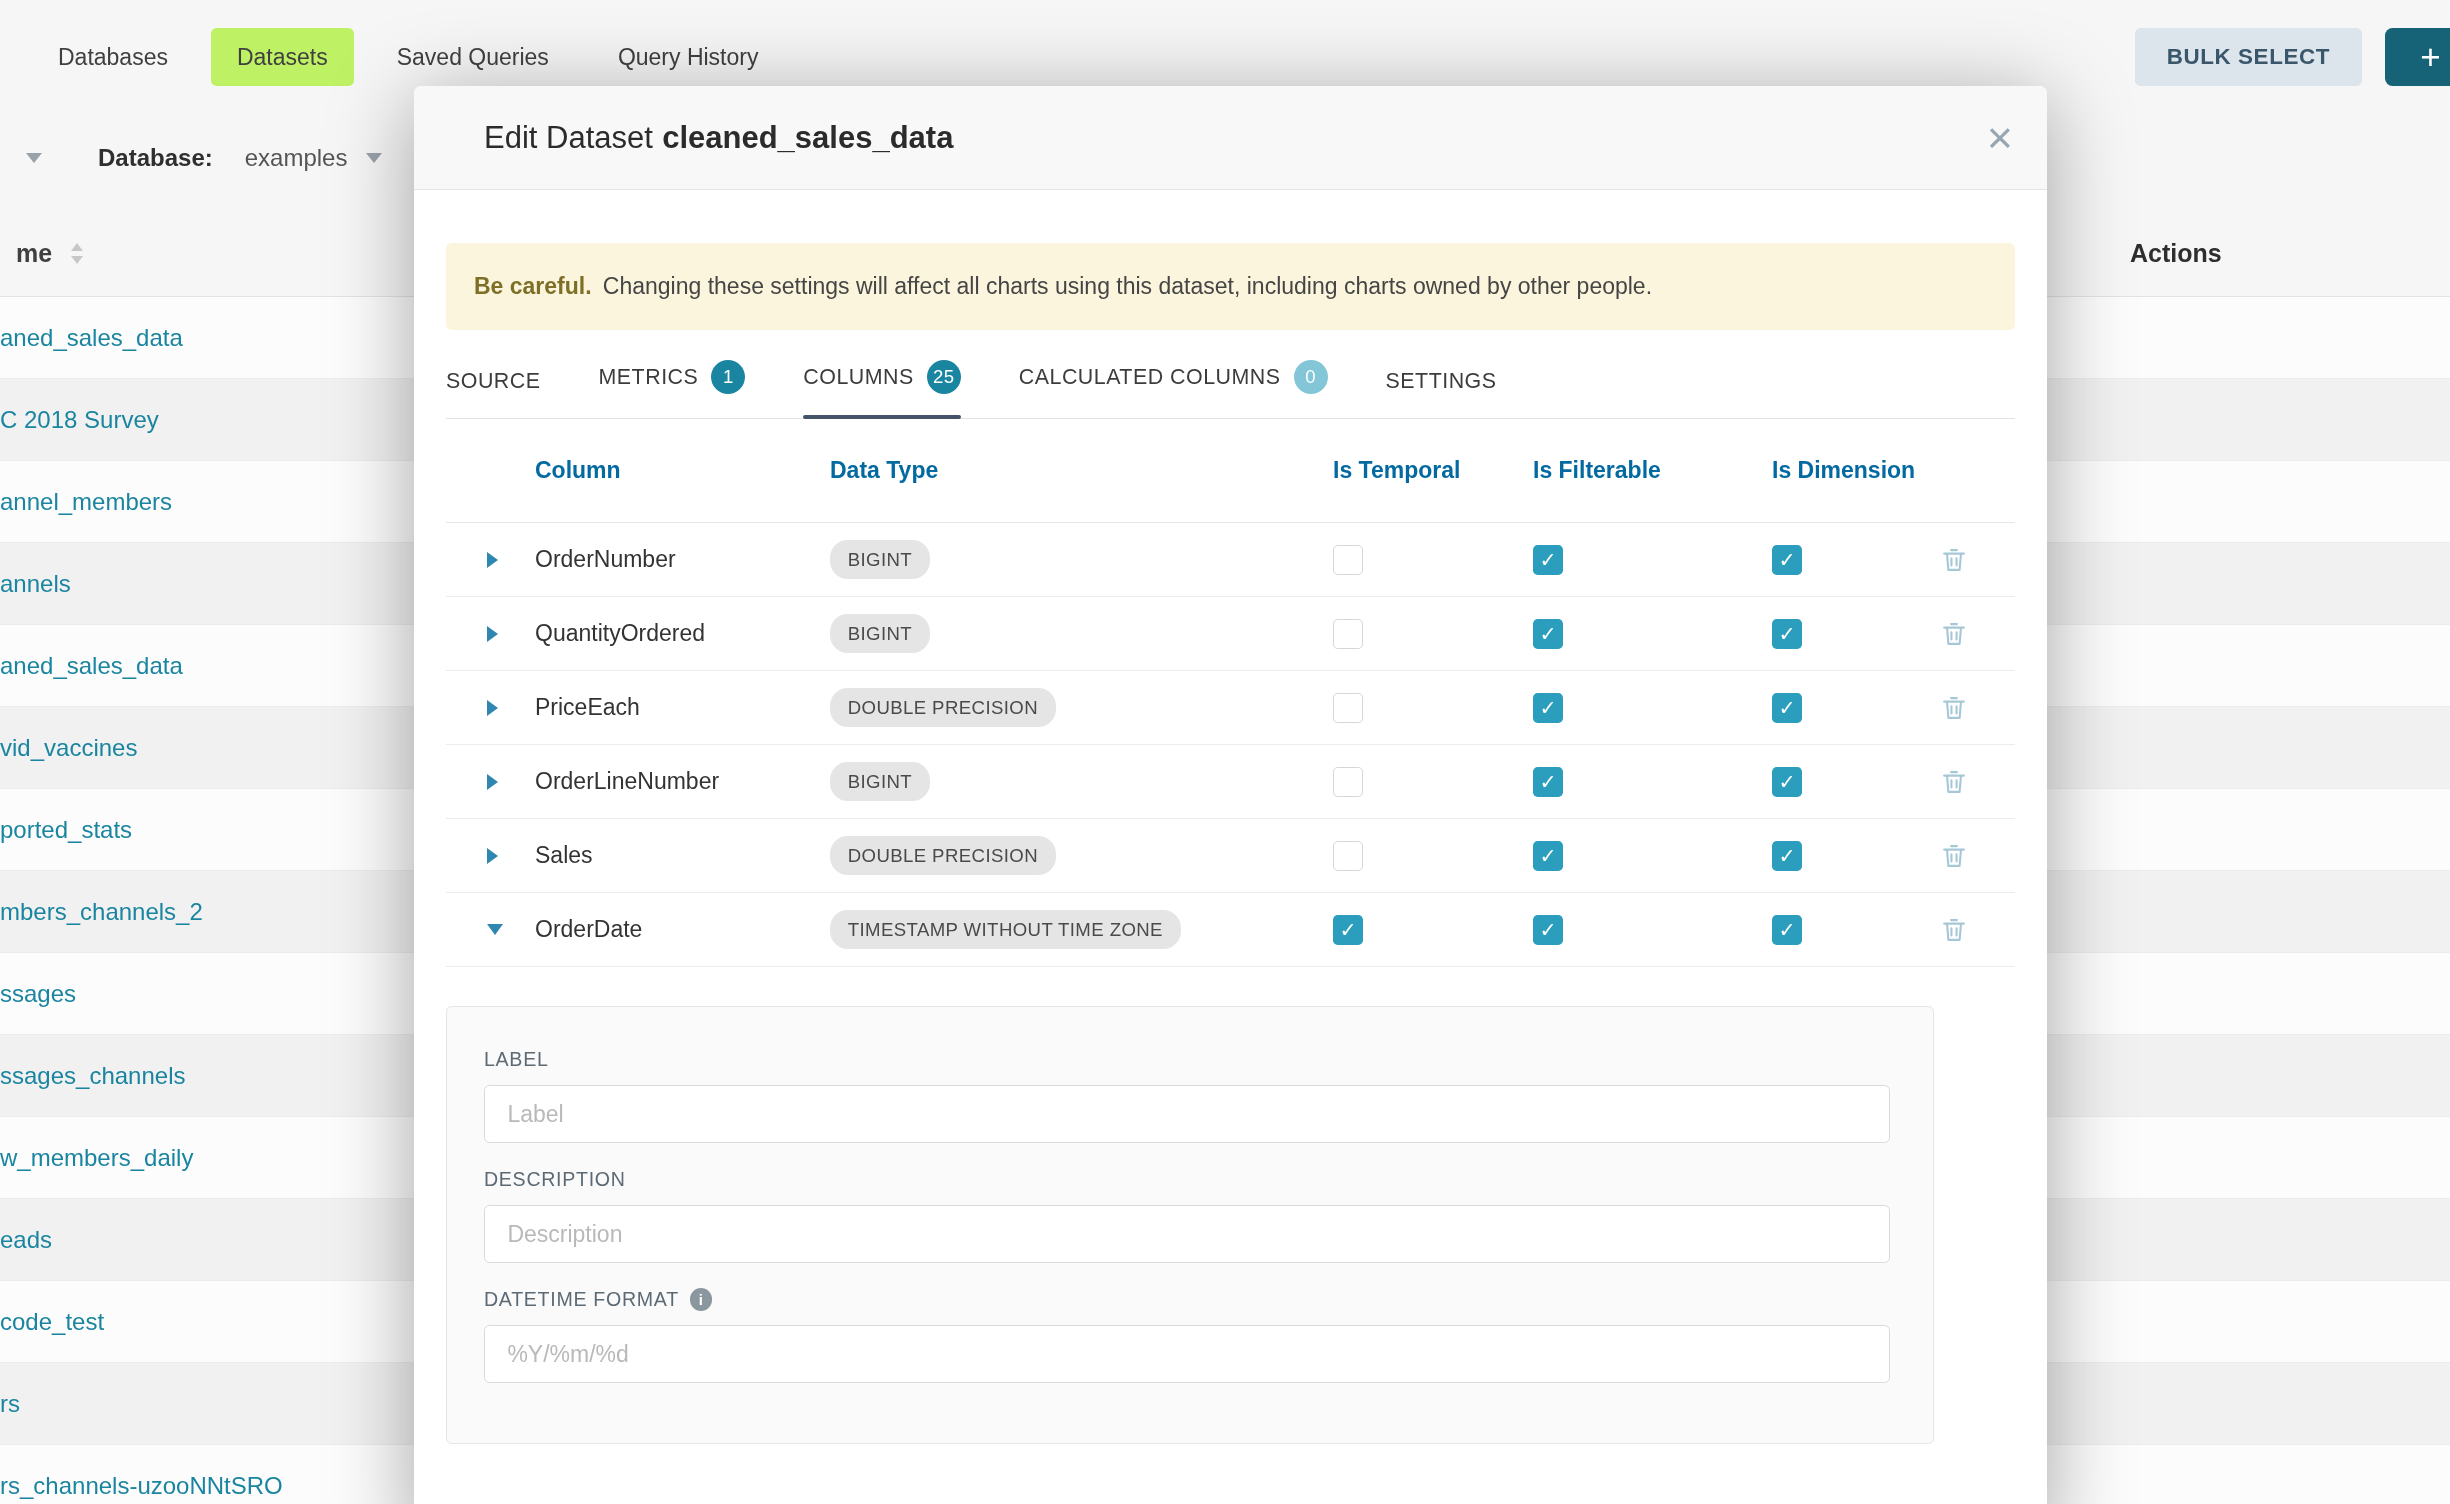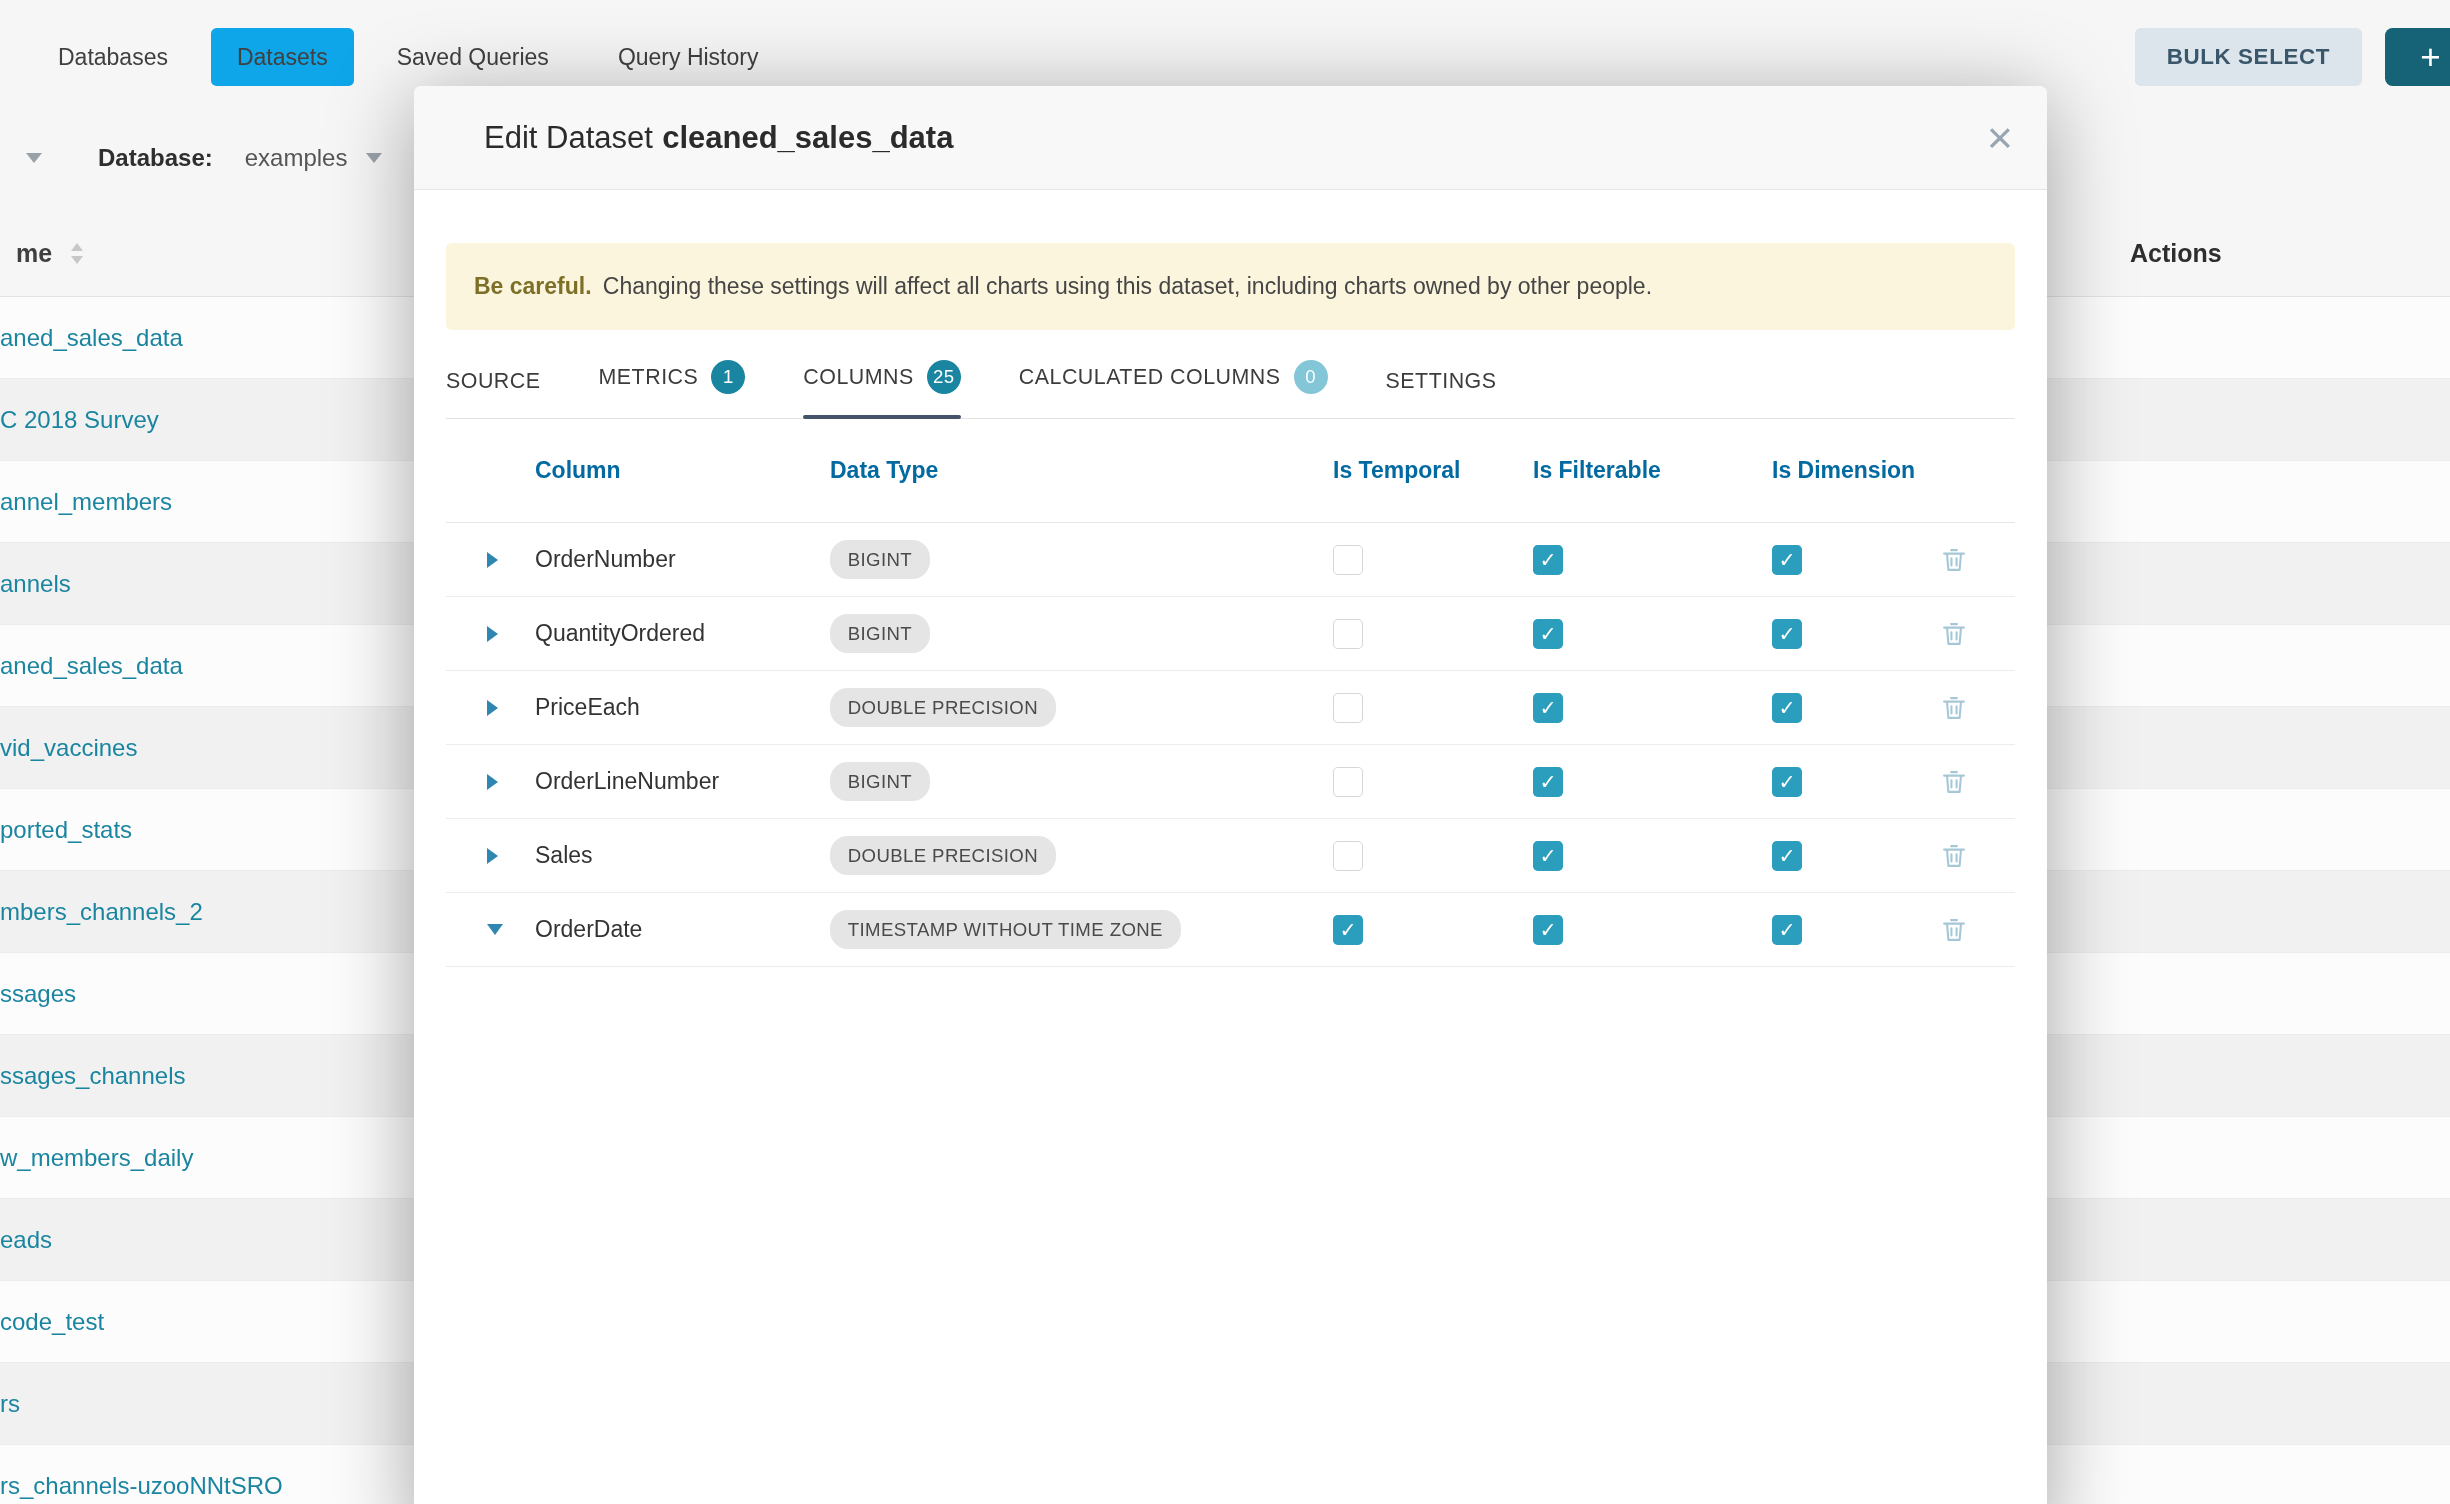--- a/index.html
+++ b/index.html
@@ -5,21 +5,21 @@
   html,body{margin:0;padding:0;background:#e9e9e9;}
   .screen{
     position:relative;width:2450px;height:1505px;overflow:hidden;
     background:#f6f6f6;color:#333;
     font-family:"Liberation Sans","DejaVu Sans",sans-serif;
   }
   
   .topnav{position:absolute;top:12px;left:0;width:100%;height:89px;display:flex;align-items:center;background:#f6f6f6;}
   .nav-items{display:flex;align-items:center;padding-left:15px;}
   .nav-item{height:58px;line-height:58px;padding:0 26px;margin-left:17px;border-radius:5.6px;font-size:23px;color:#404040;cursor:pointer;white-space:nowrap;}
-  .nav-item.active{background:#0ea5e9;}
+  .nav-item.active{background:#bef264;}
   .bulk-btn{position:absolute;right:88px;top:16px;height:58px;padding:0 32px;background:#dbe5eb;border:none;border-radius:5.6px;
     font-size:22.4px;font-weight:700;color:#3a566b;letter-spacing:0.6px;font-family:inherit;cursor:pointer;}
   .plus-btn{position:absolute;right:-26px;top:16px;width:91px;height:58px;background:#166378;border-radius:7.5px;color:#fff;
     font-size:35px;display:flex;align-items:center;justify-content:center;cursor:pointer;}
   
   .filterbar{position:absolute;top:132px;left:0;height:52px;display:flex;align-items:center;font-size:24px;color:#2f2f2f;}
   .caret-down{width:0;height:0;border-left:8.4px solid transparent;border-right:8.4px solid transparent;border-top:10.3px solid #9aa2a9;}
   .fb-caret1{margin-left:26px;}
   .fb-label{font-weight:700;margin-left:56px;}
   .fb-value{margin-left:32px;color:#555;}
@@ -333,18 +333,39 @@
               <span class="cb checked">✓</span>
             </div>
             <div class="c-trash">
               <svg width="28" height="30" viewBox="0 0 24 24" fill="none" aria-hidden="true">
                 <path d="M3.5 6.5h17M9.5 3.5h5M6 6.5l1.2 14h9.6L18 6.5M9.8 10.5v6.2M14.2 10.5v6.2" stroke="#a6c8d6" stroke-width="1.8" stroke-linecap="round" stroke-linejoin="round"></path>
               </svg>
             </div>
           </div>
         </div>
 
+      <div class="detail-panel">
+        <div class="field">
+          <div class="field-label">
+            <span>LABEL</span>
+          </div>
+          <input class="text-input" type="text" placeholder="Label" style="">
+        </div>
+        <div class="field">
+          <div class="field-label">
+            <span>DESCRIPTION</span>
+          </div>
+          <input class="text-input" type="text" placeholder="Description" style="">
+        </div>
+        <div class="field">
+          <div class="field-label">
+            <span>DATETIME FORMAT</span>
+            <span class="info-icon"></span>
+          </div>
+          <input class="text-input" type="text" placeholder="%Y/%m/%d" style="">
+        </div>
+      </div>
 
     </div>
   </div>
 
 </div>
 
 
 </body></html>

